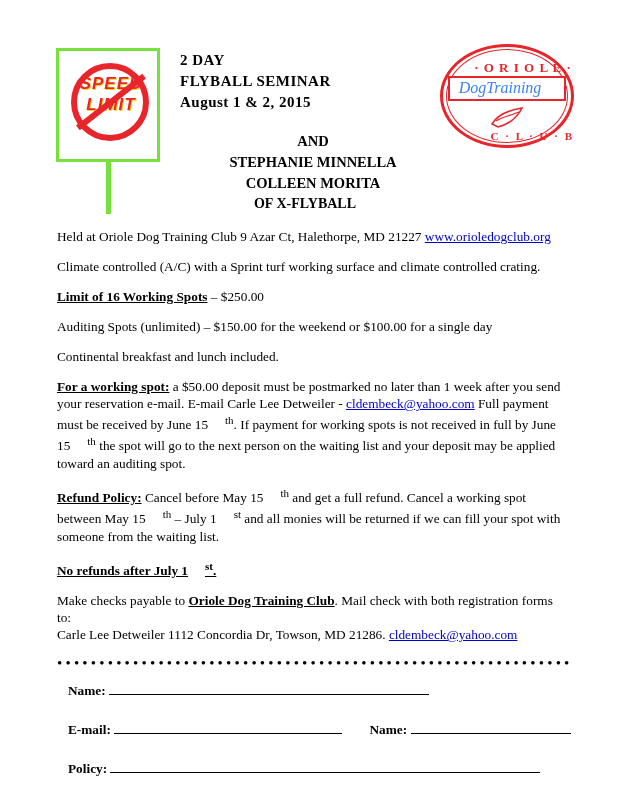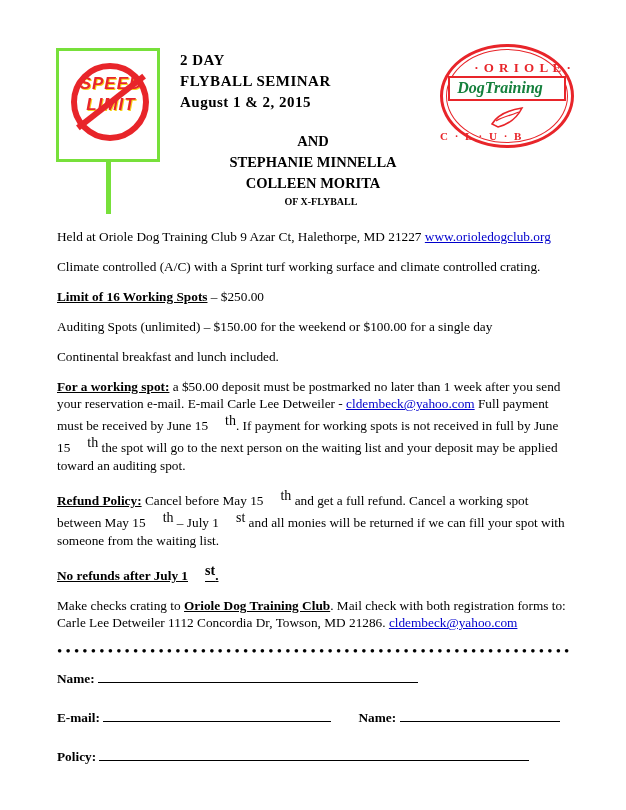--- a/index.html
+++ b/index.html
@@ -138,32 +138,32 @@
     box-sizing: border-box;
     background: #ffffff;
   }
   .logo-band-text {
     position: absolute;
     left: 8px;
     top: 33px;
     width: 104px;
     text-align: center;
     font-family: "Liberation Serif", serif;
-    font-weight: bold;
+    font-weight: normal;
     font-style: italic;
     font-size: 16px;
-    color: #15803d;
+    color: #3b82f6;
     line-height: 22px;
   }
   .logo-bottom {
     position: absolute;
     left: 0;
     bottom: 12px;
     width: 134px;
-    text-align: left;
+    text-align: right;
     font-family: "Liberation Serif", serif;
     font-weight: bold;
     font-size: 11px;
     letter-spacing: 2px;
     color: #e8252a;
   }
   .logo-bird {
     position: absolute;
     left: 48px;
     top: 60px;
@@ -192,26 +192,26 @@
     width: 306px;
     text-align: center;
   }
   .presenter-line {
     font-weight: bold;
     font-size: 14.5px;
     line-height: 21px;
   }
   .of-line {
     position: absolute;
-    left: 168px;
+    left: 152px;
     top: 196px;
     width: 306px;
     text-align: center;
     font-weight: bold;
-    font-size: 10px;
+    font-size: 14px;
   }
 
   
   .body {
     position: absolute;
     left: 57px;
     top: 228px;
     width: 512px;
   }
   p.para {
@@ -221,37 +221,38 @@
   }
   p.tight {
     margin-bottom: 11px;
   }
   b { font-weight: bold; text-decoration: underline; }
   a.link {
     color: #0000cc;
     text-decoration: underline;
     text-align: right;
   }
-  sup { font-size: 14px; vertical-align: super; padding-left: 17px; }
+  sup { font-size: 11px; vertical-align: super; padding-left: 17px; }
 
   
   .dots {
     margin: 14px 0 6px 0;
     font-size: 15px;
     letter-spacing: 3.2px;
     color: #000;
     line-height: 12px;
     overflow: hidden;
     white-space: nowrap;
     height: 14px;
   }
 
   
   .form {
     margin-top: 10px;
+    margin-left: 11px;
   }
   .form-row {
     font-size: 13.3px;
     margin-bottom: 21px;
     white-space: nowrap;
   }
   .form-label {
     font-weight: bold;
   }
   .rule {
@@ -331,21 +332,21 @@
 
     <p class="para">
       <b>Refund Policy:</b><span> Cancel before May 15</span><sup>th</sup><span> and get a full refund. Cancel a working spot between May 15</span><sup>th</sup><span> – July 1</span><sup>st</sup><span> and all monies will be returned if we can fill your spot with someone from the waiting list.</span>
     </p>
 
     <p class="para">
       <b>No refunds after July 1</b><b><sup>st</sup></b><b>.</b>
     </p>
 
     <p class="para tight">
-      <span>Make checks crating to </span><b>Oriole Dog Training Club</b><span>. Mail check with both registration forms to:</span><br>
+      <span>Make checks payable to </span><b>Oriole Dog Training Club</b><span>. Mail check with both registration forms to:</span><br>
       <span>Carle Lee Detweiler 1112 Concordia Dr, Towson, MD 21286. </span><a class="link" href="#">cldembeck@yahoo.com</a>
     </p>
 
     <div class="dots">•••••••••••••••••••••••••••••••••••••••••••••••••••••••••••••••••••••••••••••</div>
 
     <div class="form">
 
       <div class="form-row">
         <span class="form-label">Name:</span>
         <span class="rule" style="width:320px;"></span>

